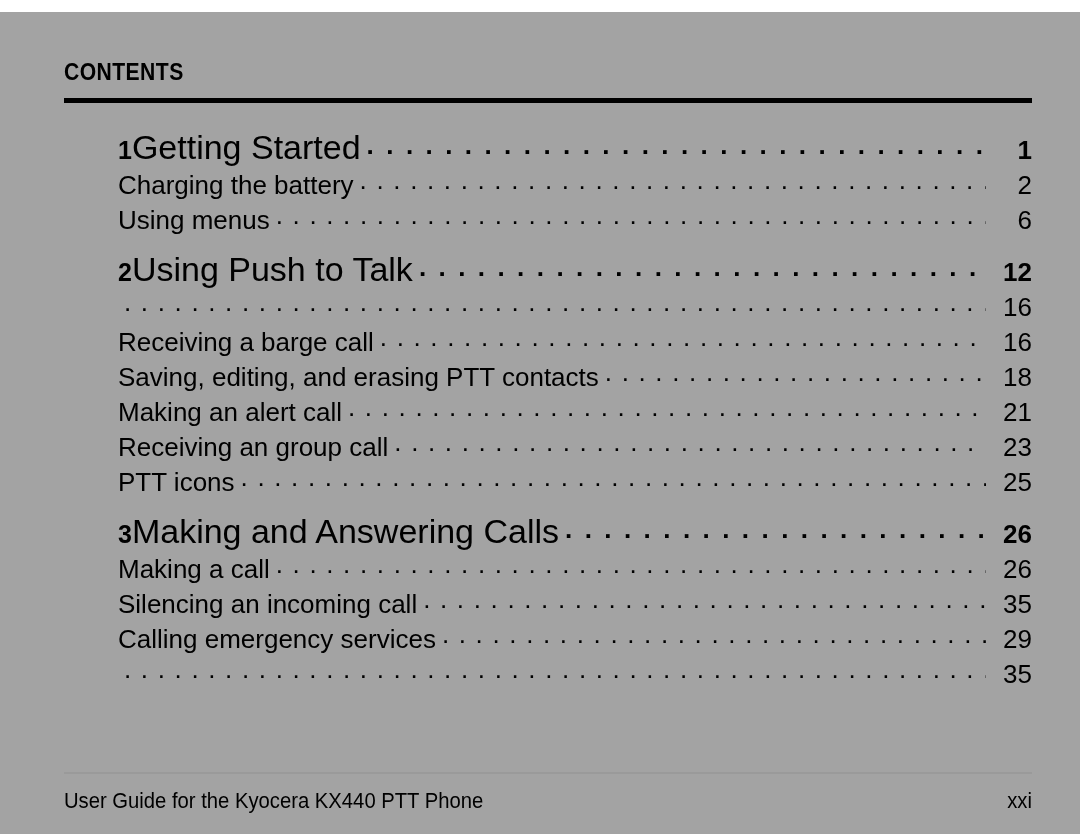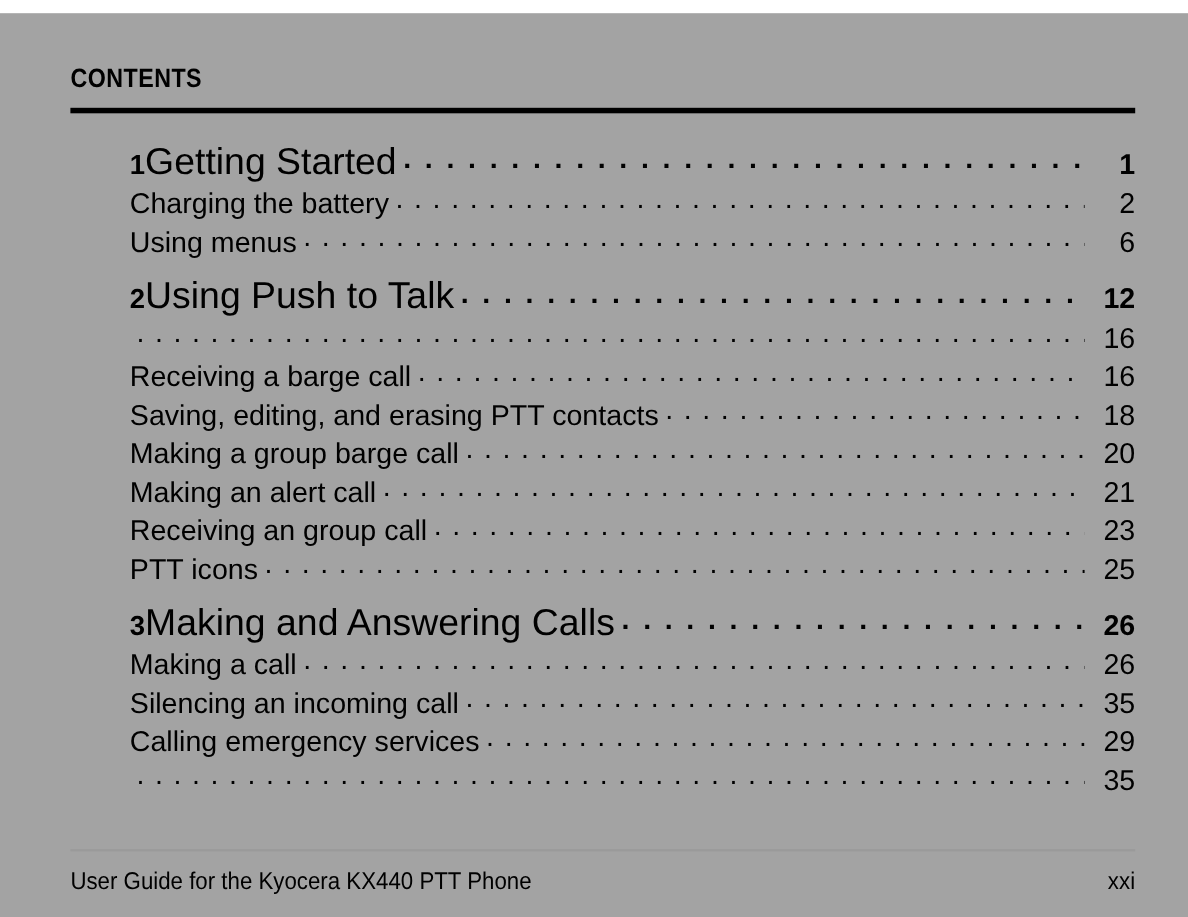--- a/index.html
+++ b/index.html
@@ -241,26 +241,20 @@
           <span class="page-num">16</span>
         </div>
         <div class="toc-row sub">
           <span class="chap-num empty"></span>
           <span class="row-label">Saving, editing, and erasing PTT contacts</span>
           <span class="leader"></span>
           <span class="page-num">18</span>
         </div>
         <div class="toc-row sub">
           <span class="chap-num empty"></span>
-          <span class="row-label">Making a group barge call</span>
-          <span class="leader"></span>
-          <span class="page-num">20</span>
-        </div>
-        <div class="toc-row sub">
-          <span class="chap-num empty"></span>
           <span class="row-label">Making an alert call</span>
           <span class="leader"></span>
           <span class="page-num">21</span>
         </div>
         <div class="toc-row sub">
           <span class="chap-num empty"></span>
           <span class="row-label">Receiving an group call</span>
           <span class="leader"></span>
           <span class="page-num">23</span>
         </div>

